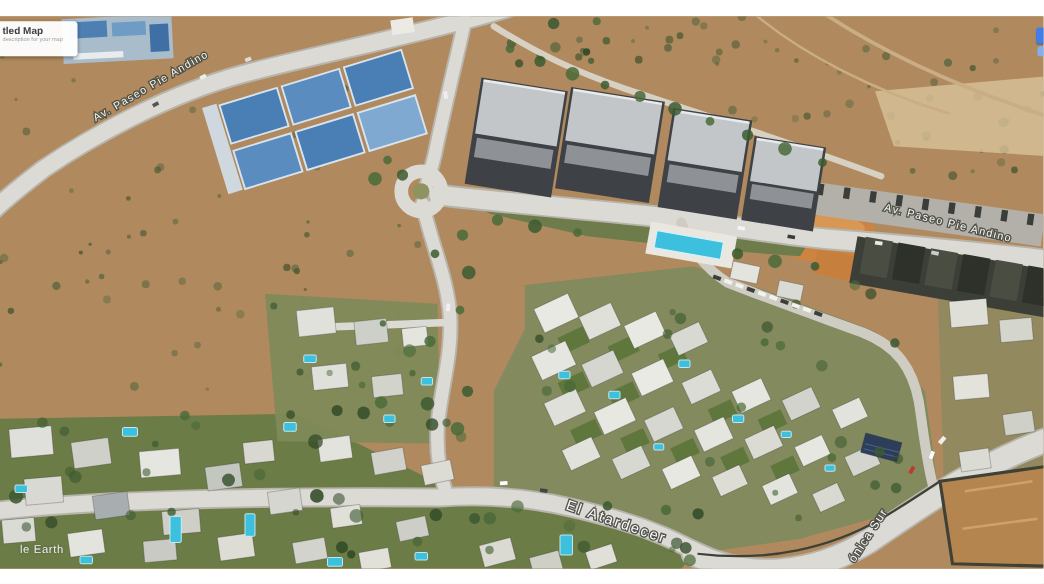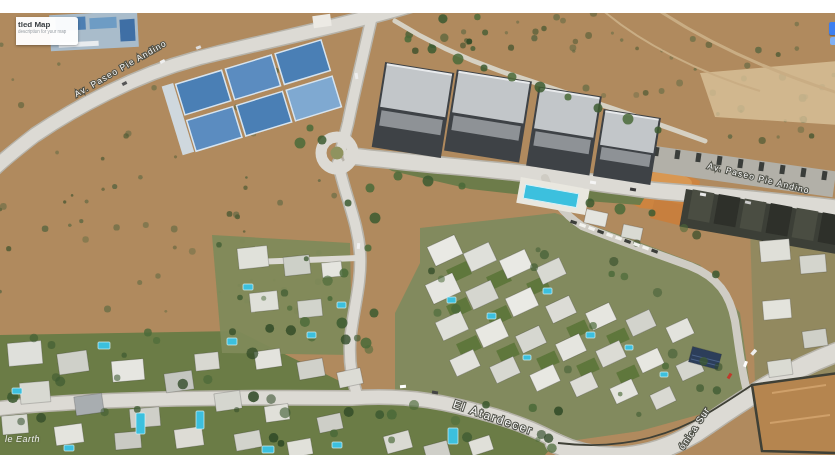--- a/index.html
+++ b/index.html
@@ -1,25 +1,25 @@
 <!DOCTYPE html>
 <html><head>
 <meta charset="utf-8">
 <style>
   html,body{margin:0;padding:0;background:#fff;}
   .screen{position:relative;width:835px;height:467px;background:#ffffff;overflow:hidden;
           font-family:"Liberation Sans",sans-serif;}
   .map-viewport{position:absolute;left:0;top:13px;width:835px;height:442px;overflow:hidden;background:#b08a5e;}
   .map-viewport svg{display:block;}
-  .mymaps-panel{position:absolute;left:16px;top:4px;width:62px;height:28px;background:rgba(255,255,255,.96);
+  .mymaps-panel{position:absolute;left:0;top:4px;width:62px;height:28px;background:rgba(255,255,255,.96);
       border-radius:0 3px 3px 0;box-shadow:0 1px 3px rgba(0,0,0,.35);padding:3px 4px 2px 2px;box-sizing:border-box;}
   .panel-title{font-size:8px;font-weight:bold;color:#3c4043;line-height:9px;white-space:nowrap;overflow:hidden;}
   .panel-subtitle{font-size:4.5px;color:#9aa0a6;line-height:6px;white-space:nowrap;overflow:hidden;}
-  .watermark{position:absolute;left:5px;top:421px;font-size:9px;color:#ffffff;opacity:.9;
-      text-shadow:0 0 2px rgba(60,60,60,.8);letter-spacing:.5px;font-style:italic;}
+  .watermark{position:absolute;left:16px;top:421px;font-size:9px;color:#ffffff;opacity:.9;
+      text-shadow:0 0 2px rgba(60,60,60,.8);letter-spacing:.5px;}
   .ui-chip{position:absolute;right:0;top:9px;width:6px;height:13px;background:#3d7ff0;border-radius:2px 0 0 2px;
       box-shadow:0 1px 1px rgba(0,0,0,.3);}
   .ui-chip2{position:absolute;right:0;top:24px;width:5px;height:8px;background:#7fb0f5;border-radius:2px 0 0 2px;}
   .road-label{fill:#ffffff;stroke:#4c4e45;stroke-width:2.2px;paint-order:stroke;opacity:.95;
       font-family:"Liberation Sans",sans-serif;}
 </style>
 </head>
 <body>
 
 <div class="screen">

